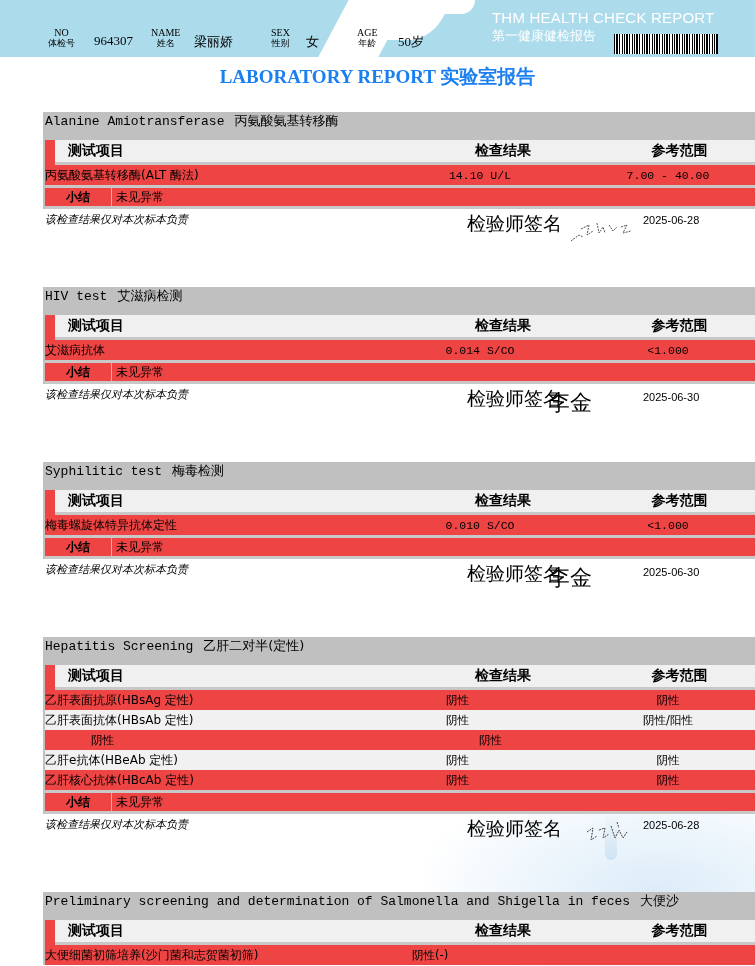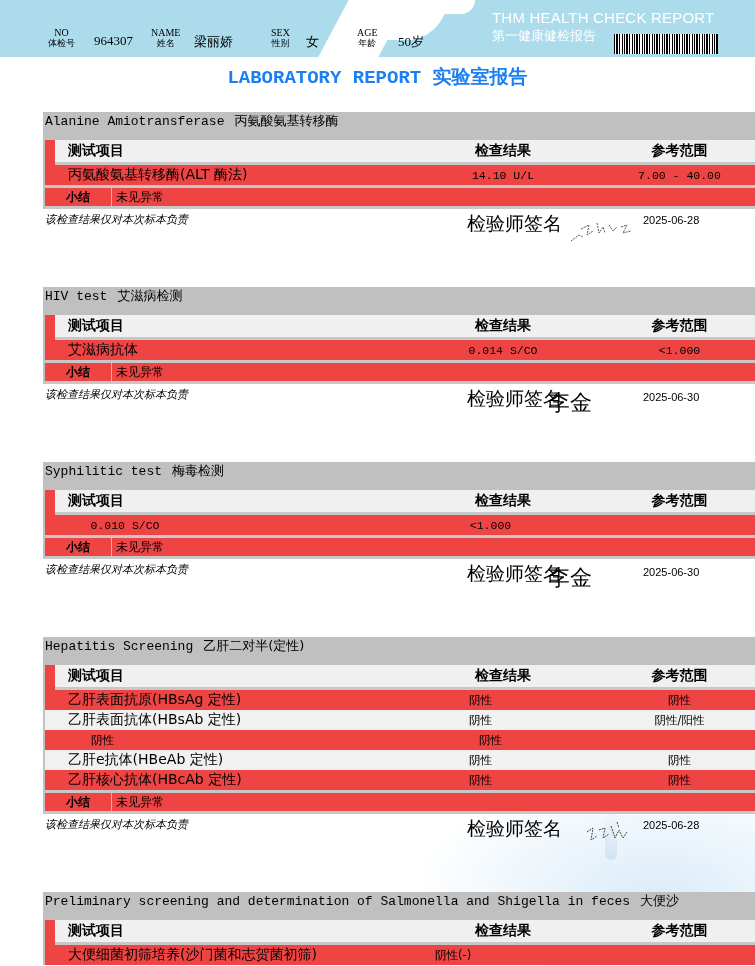--- a/index.html
+++ b/index.html
@@ -45,42 +45,42 @@
   }
   .brand-zh {
     position:absolute; left:492px; top:27px; color:#ffffff; font-size:13px;
   }
   .barcode {
     position:absolute; left:614px; top:34px; width:104px; height:20px;
     background:repeating-linear-gradient(90deg,#000 0 1px,#fff 1px 2px,#000 2px 4px,#fff 4px 5px,#000 5px 6px,#fff 6px 8px,#000 8px 9px,#fff 9px 10px);
   }
   .report-title {
     position:absolute; left:0; width:755px; top:64px; text-align:center;
-    color:#1a7ff0; font-size:19px; font-family:Liberation Mono, monospace; font-weight:bold;
+    color:#1a7ff0; font-size:19px; font-family:Liberation Serif, serif; font-weight:bold;
   }
   
   .section { position:absolute; left:43px; width:740px; }
   .sec-head {
     height:28px; background:#c0c0c0; font-family:"Liberation Mono", monospace;
     font-size:13px; line-height:18px; padding-left:2px; white-space:nowrap; overflow:hidden;
   }
   .sec-head .zh { font-family:"DejaVu Sans", sans-serif; margin-left:10px; font-size:13px; }
   .tbl { border-left:2px solid #c0c0c0; border-right:7px solid #701a75; background:#ef4444; }
   .colhead {
     display:flex; height:22px; align-items:center; background:#f0f0f0;
     border-bottom:3px solid #c8c8c8; font-weight:bold; font-size:14px; margin-left:10px;
   }
   .colhead .c1 { width:355px; padding-left:13px; }
   .colhead .c2 { width:160px; text-align:center; }
   .colhead .c3 { flex:1; text-align:center; }
   .row {
     display:flex; height:20px; align-items:center; font-size:11.5px;
   }
   .row.alt { background:#f1f1f1; }
-  .row .c1 { width:355px; padding-left:23px; font-size:14px; }
+  .row .c1 { width:355px; font-size:12px; }
   .row .c2 { width:160px; text-align:center; font-family:"Liberation Mono", monospace; font-size:11.5px; }
   .row .c2.zh, .row .c3.zh { font-family:"DejaVu Sans", sans-serif; }
   .row .c2.left { text-align:left; padding-left:46px; box-sizing:border-box; }
   .row .c3 { flex:1; text-align:center; font-family:"Liberation Mono", monospace; font-size:11.5px; }
   .row-divider { border-top:3px solid #c8c8c8; }
   .summary {
     display:flex; height:18px; align-items:center; font-size:12px;
     border-bottom:3px solid #c8c8c8;
   }
   .summary .lbl { width:66px; text-align:center; font-weight:bold; border-right:1px solid #c0c0c0; height:18px; line-height:18px; }
@@ -200,20 +200,21 @@
   <div class="sec-head">
     <span>Syphilitic test</span><span class="zh">梅毒检测</span>
   </div>
   <div class="tbl">
     <div class="colhead">
       <div class="c1">测试项目</div>
       <div class="c2">检查结果</div>
       <div class="c3">参考范围</div>
     </div>
     <div class="row">
+      <div class="c1">梅毒螺旋体特异抗体定性</div>
       <div class="c2">0.010  S/CO</div>
       <div class="c3">&lt;1.000</div>
     </div>
     <div class="row-divider"></div>
     <div class="summary">
       <div class="lbl">小结</div>
       <div class="val">未见异常</div>
     </div>
   </div>
   <div class="footer">

